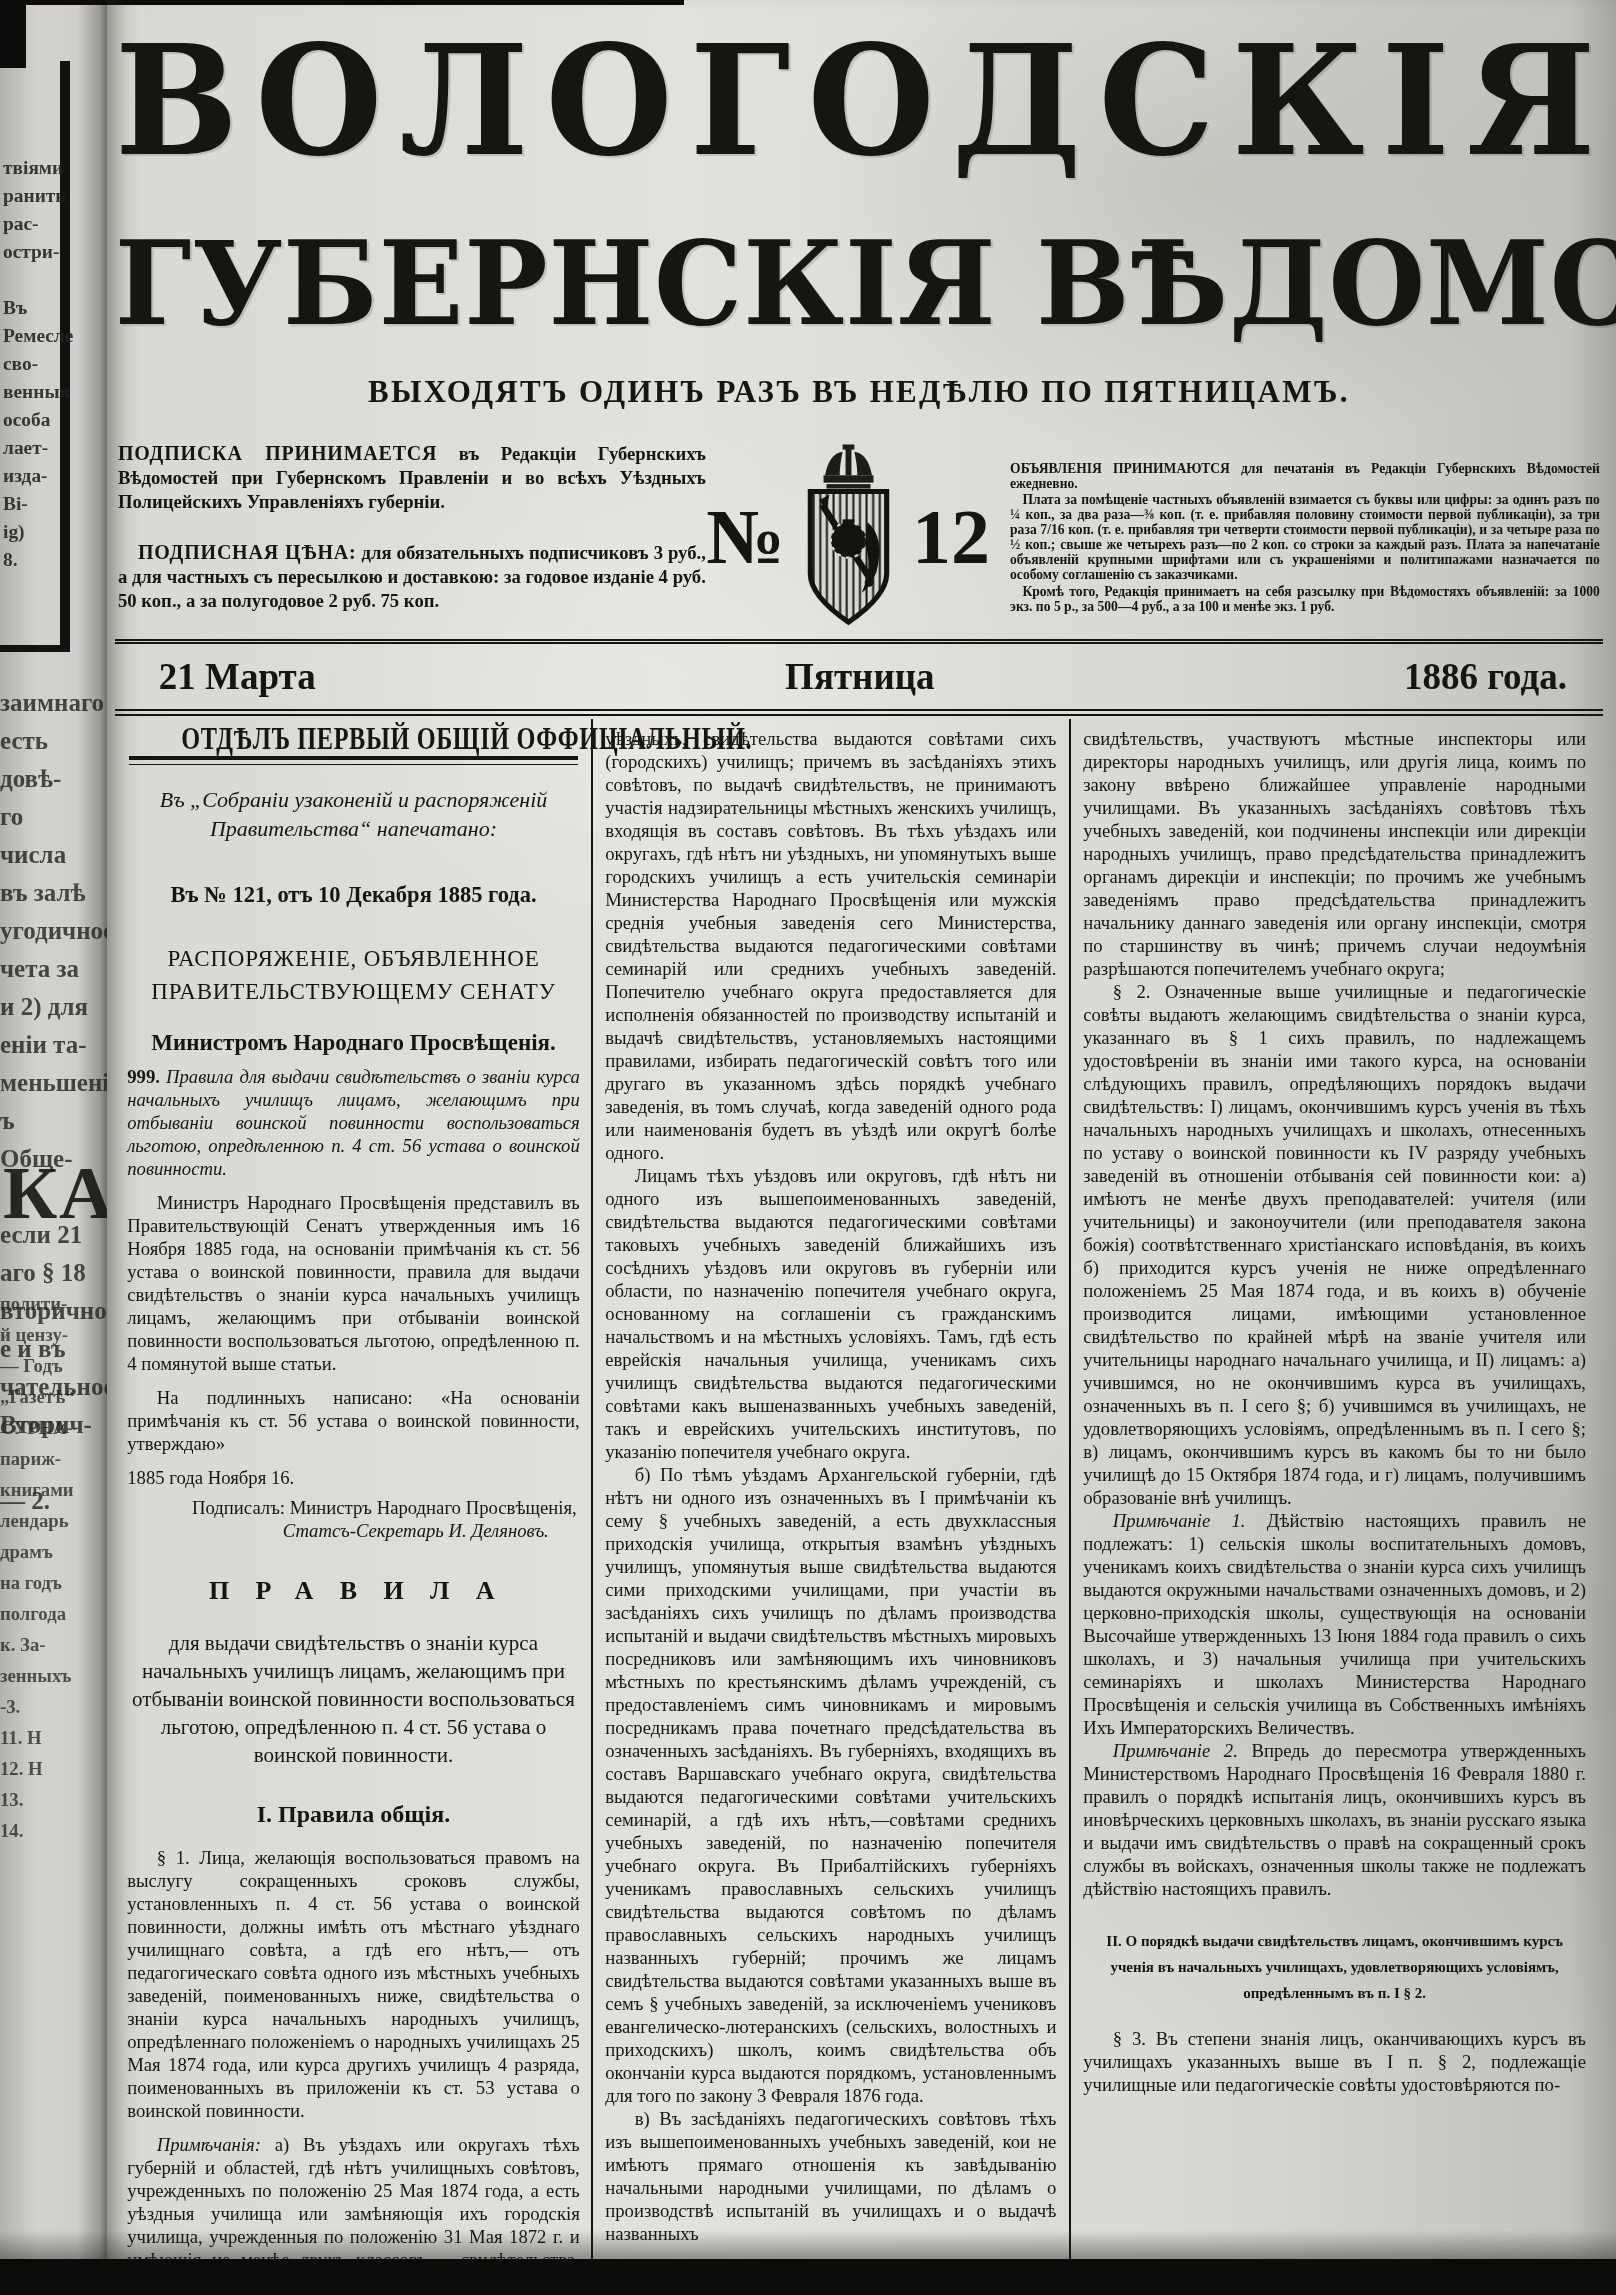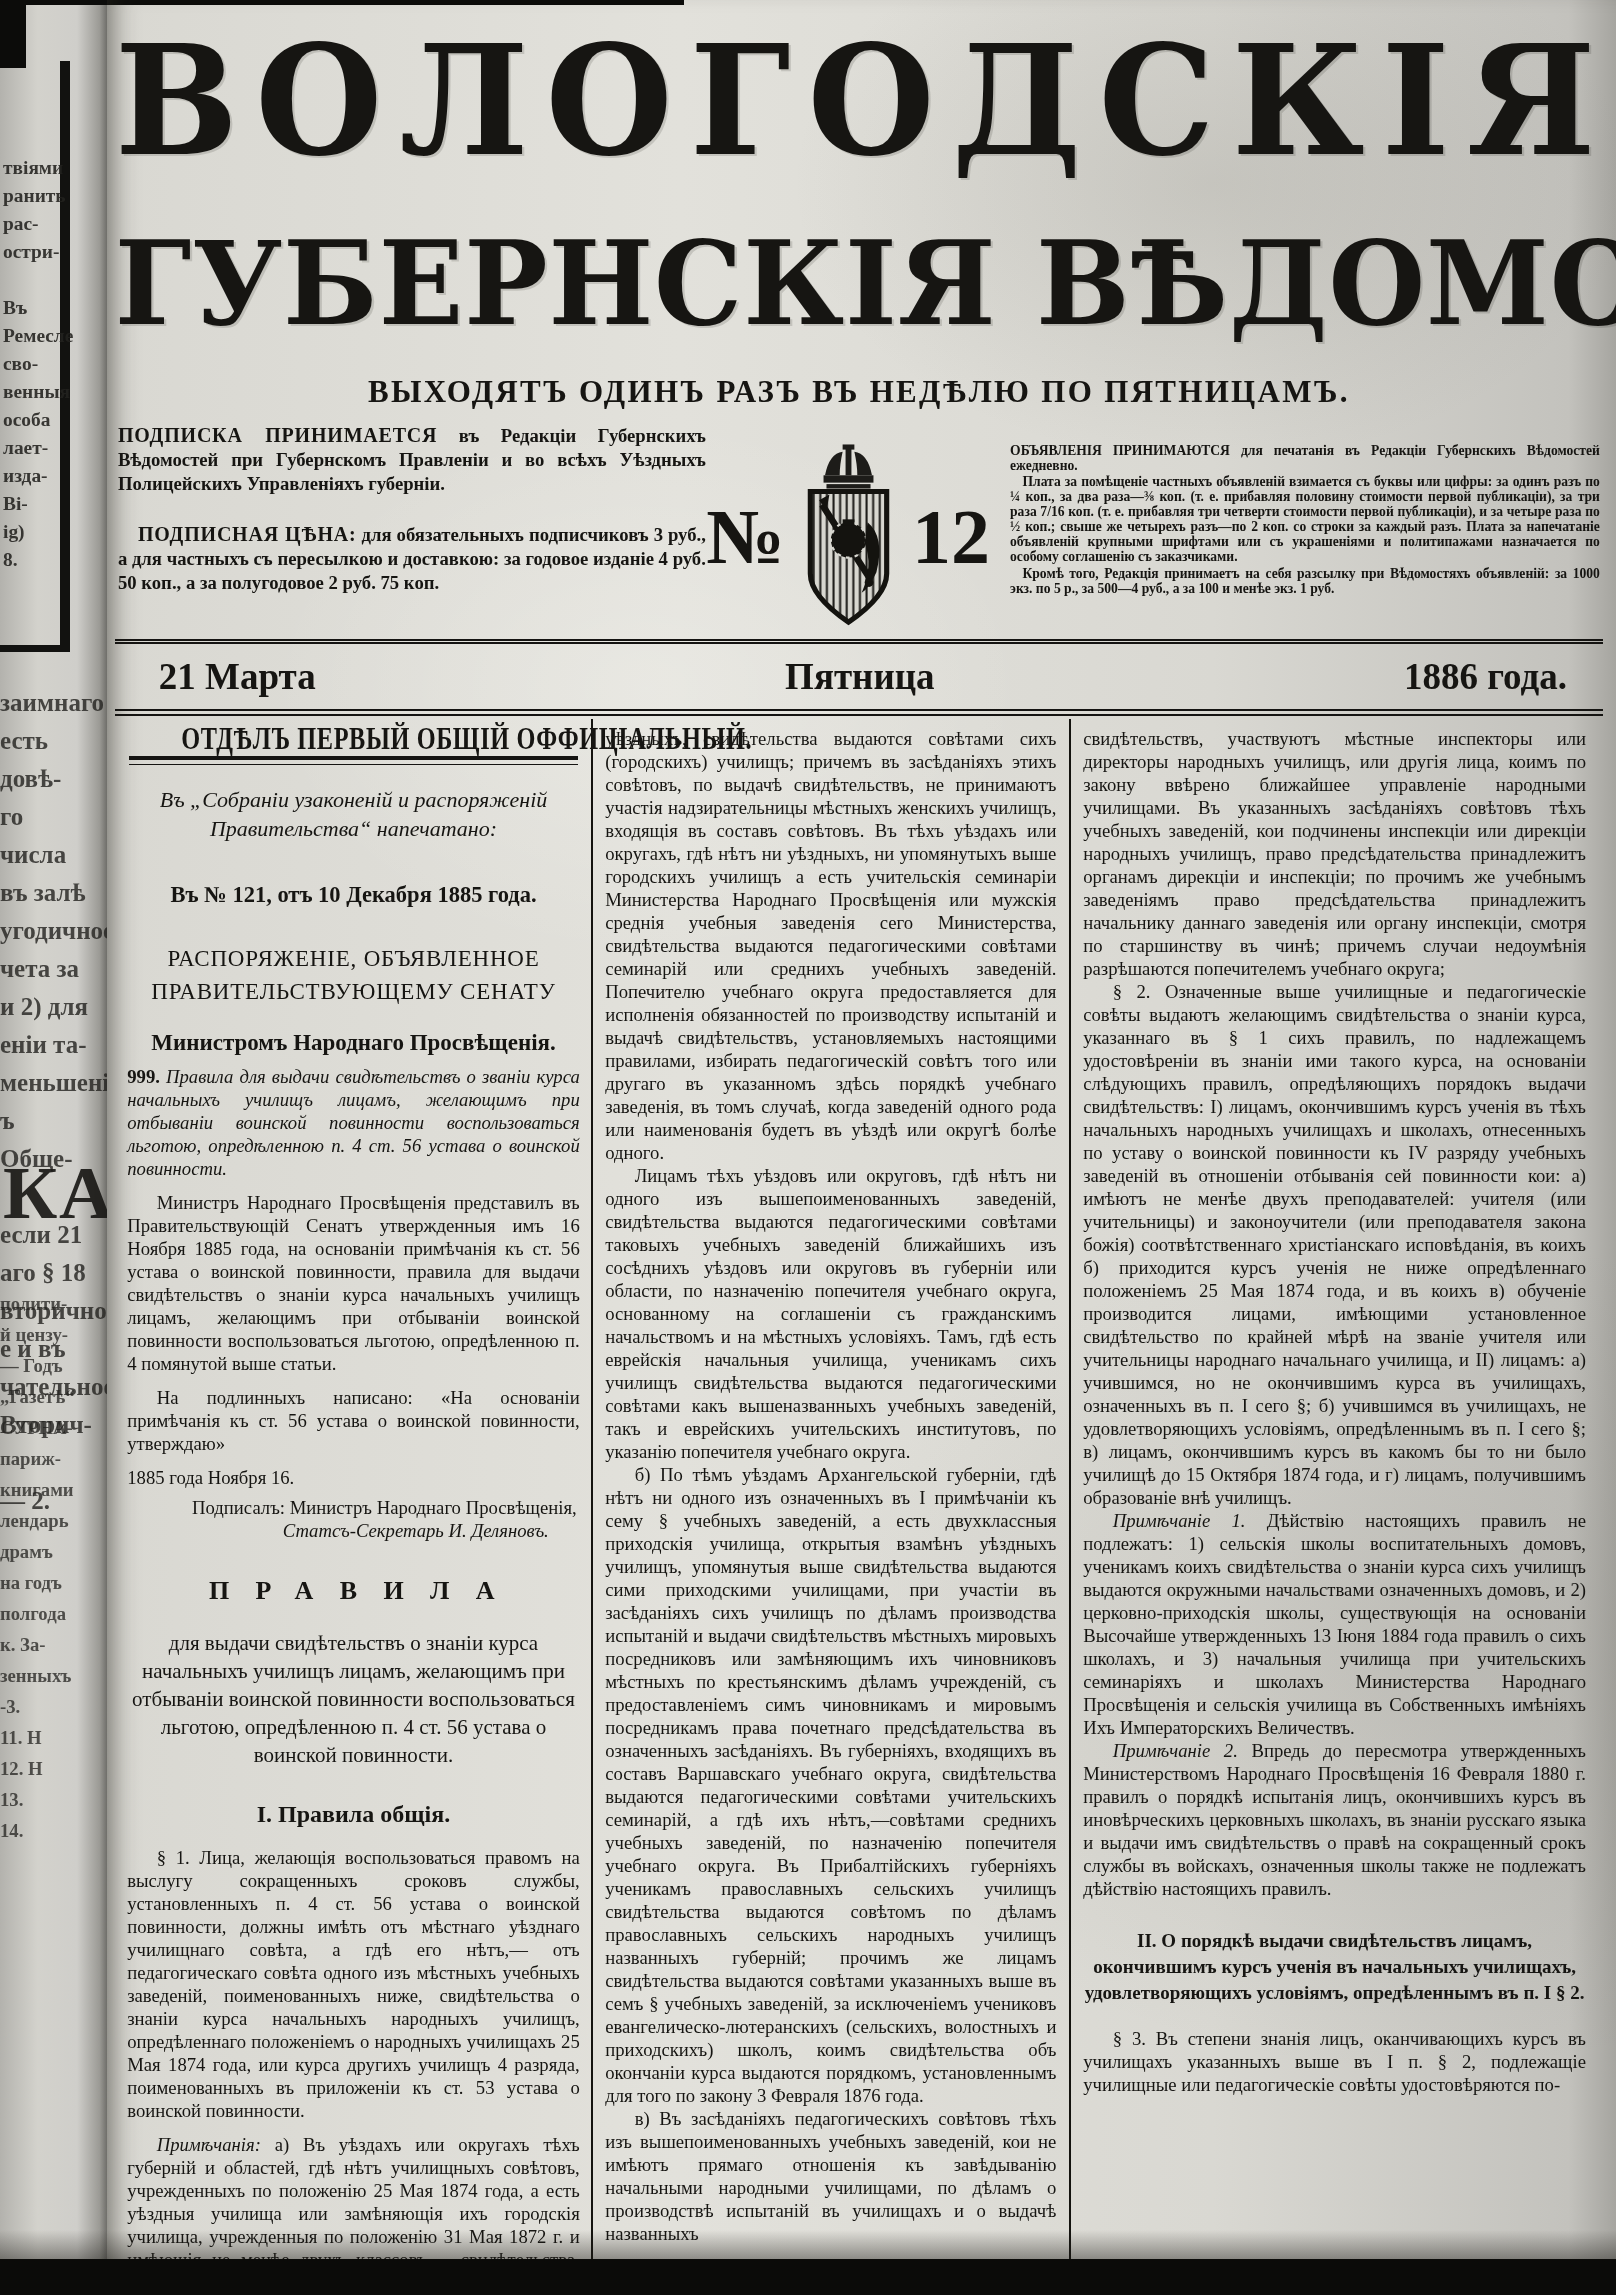--- a/index.html
+++ b/index.html
@@ -36,21 +36,21 @@
     box-sizing:border-box;padding:0 14px 0 7.8px;}
   .masthead-1{margin-top:3.1px;text-align:center;font-family:"DejaVu Serif","Liberation Serif",serif;
     font-weight:700;font-size:146px;line-height:196px;letter-spacing:17px;white-space:nowrap;
     transform:scaleY(1.04);text-shadow:2.3px 2.3px 0 rgba(20,20,15,.14);}
   .masthead-2{text-align:center;font-family:"DejaVu Serif","Liberation Serif",serif;
     font-weight:700;font-size:111px;line-height:169px;letter-spacing:0.8px;white-space:nowrap;
     transform:scaleY(1.05);text-shadow:2.3px 2.3px 0 rgba(20,20,15,.14);}
   .frequency{text-align:center;font-weight:700;font-size:31px;letter-spacing:2.3px;
     margin-top:6.2px;white-space:nowrap;}
   
-  .head-row{display:flex;align-items:flex-start;margin-top:12.4px;padding:0 3.1px;}
+  .head-row{display:flex;align-items:center;margin-top:12.4px;padding:0 3.1px;}
   .sub-block{width:588px;font-size:18.7px;line-height:24px;font-weight:700;text-align:justify;}
   .sub-block p{margin:0;}
   .sub-block .p2{margin-top:26.4px;text-indent:20px;}
   .lead-caps{font-size:20px;letter-spacing:0.8px;}
   .center-issue{flex:0 0 264px;display:flex;align-items:center;justify-content:center;
     gap:12.4px;margin-top:20px;}
   .num-sign{font-size:78px;font-weight:600;line-height:78px;}
   .num-val{font-size:78px;font-weight:600;line-height:78px;}
   .arms{flex:0 0 103px;}
   .ads-block{flex:1;font-size:13.6px;line-height:15px;font-weight:600;text-align:justify;
@@ -84,21 +84,21 @@
   .item-p{margin-top:11px !important;text-indent:0 !important;}
   .item-num{font-weight:700;}
   .sig1{text-align:right;text-indent:0 !important;margin-top:7.8px !important;padding-right:3.1px;}
   .sig2{text-align:right;text-indent:0 !important;font-style:italic;padding-right:31px;}
   .plain{text-indent:0 !important;}
   .rules-title{font-size:26px;letter-spacing:26.4px;font-weight:600;margin:37px 0 26.4px !important;
     padding-left:23px;}
   .rules-sub{font-size:21px;line-height:28px;}
   .part-head{font-size:24px;margin:34px 0 20px !important;}
   .mt{margin-top:11px !important;}
-  .part2-head{font-weight:700;font-size:19px;line-height:26.4px;text-align:center;
+  .part2-head{font-weight:700;font-size:15px;line-height:26.4px;text-align:center;
     text-indent:0 !important;margin:28px 0 20px !important;}
   .bottom-band{position:absolute;left:0;right:0;bottom:0;height:36px;background:#0b0b09;}
   .bottom-fade{position:absolute;left:0;right:0;bottom:34px;height:31px;
     background:linear-gradient(180deg,transparent,rgba(30,28,24,.45));}
 </style>
 </head>
 <body>
 
 <div class="page">
 

